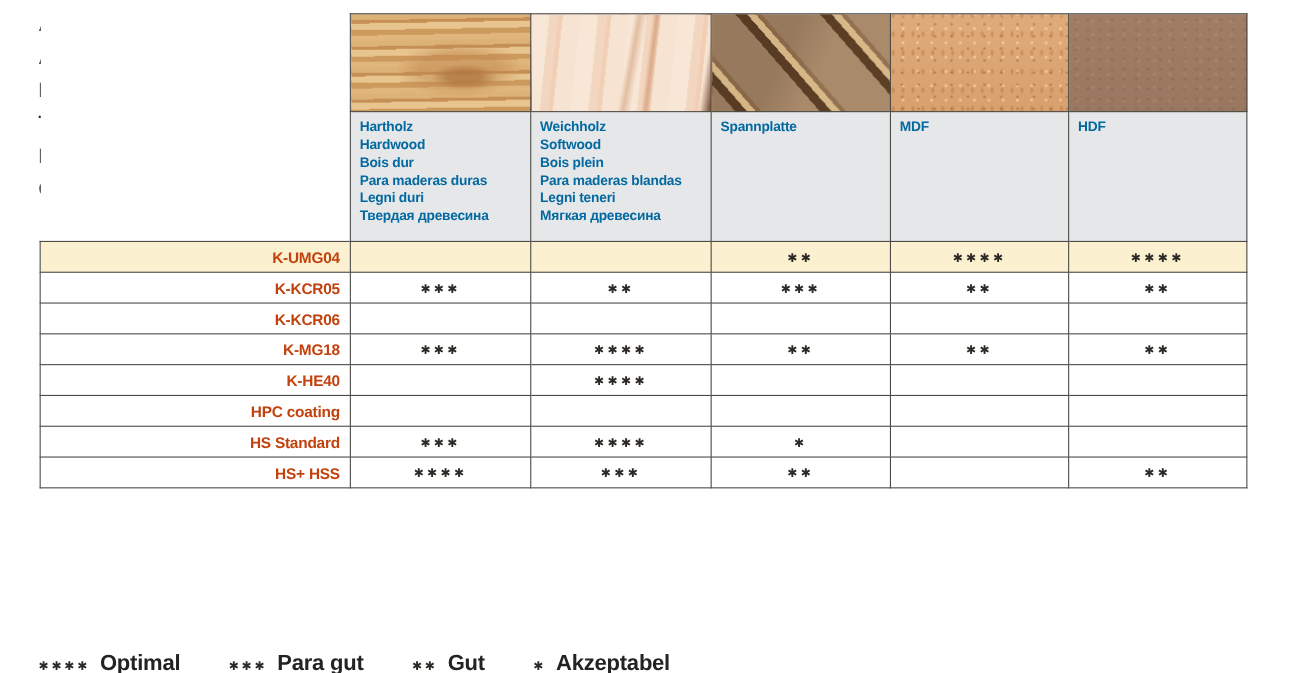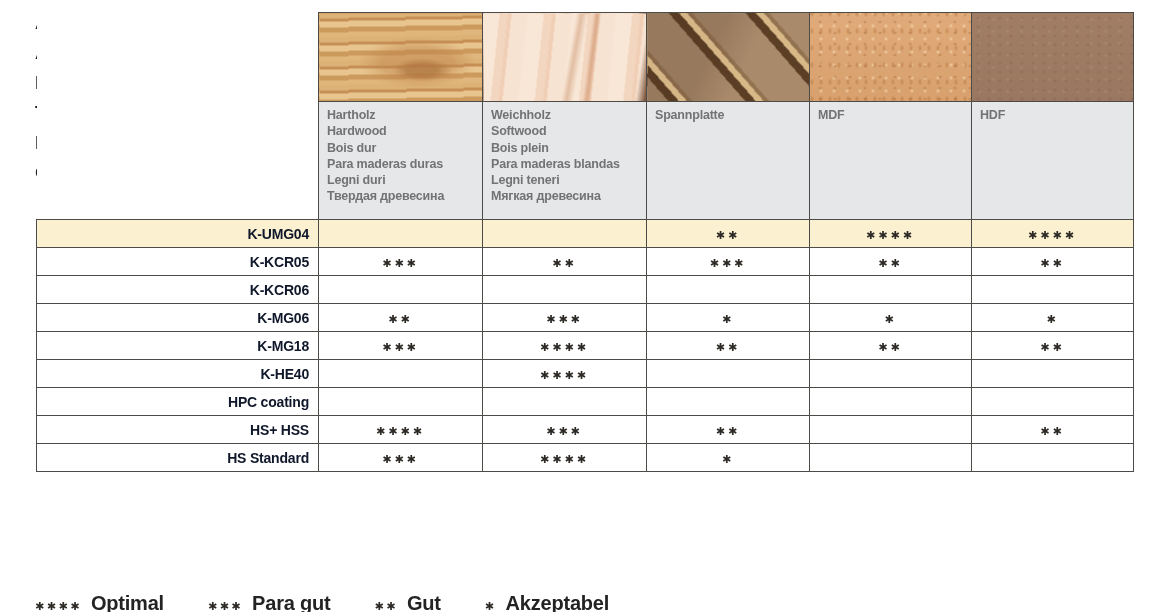--- a/index.html
+++ b/index.html
@@ -10,23 +10,23 @@
   #title-block{position:absolute;left:35px;top:8px;}
   .title-line{font-size:19px;font-weight:bold;line-height:30px;letter-spacing:-0.3px;color:#1d1d1b;white-space:nowrap;}
 
   
   #app-table{position:absolute;left:36px;top:12px;border-collapse:collapse;table-layout:fixed;}
   #app-table td{box-sizing:border-box;}
   td.blank{border:none;background:#fff;}
   td.tex{border:1px solid #4c4b47;height:89px;padding:0;}
   td.hdr{border:1px solid #4c4b47;background:#e5e7e9;vertical-align:top;
          padding:5px 8px 4px 8px;font-size:12.5px;font-weight:bold;line-height:16.3px;
-         color:#737373;white-space:pre-line;height:118px;letter-spacing:-0.2px;}
+         color:#0369a1;white-space:pre-line;height:118px;letter-spacing:-0.2px;}
   td.lbl{border:1px solid #4c4b47;text-align:right;padding:0 9px 0 4px;
-         font-size:14px;font-weight:bold;color:#0f172a;height:28px;letter-spacing:-0.2px;white-space:nowrap;}
+         font-size:14px;font-weight:bold;color:#c2410c;height:28px;letter-spacing:-0.2px;white-space:nowrap;}
   td.cell{border:1px solid #4c4b47;text-align:center;height:28px;}
   tr.hl td.lbl, tr.hl td.cell{background:#fbf1d1;}
   .stars{font-size:11px;font-weight:bold;color:#2d2a26;letter-spacing:3px;}
   sup.reg{font-size:8.5px;vertical-align:super;line-height:0;}
 
   
   .tex-hardwood{background:
     radial-gradient(ellipse 42px 16px at 63% 64%, rgba(176,118,66,.75) 0 35%, rgba(176,118,66,0) 72%),
     radial-gradient(ellipse 78px 34px at 60% 56%, rgba(190,132,74,.45) 0 45%, rgba(190,132,74,0) 75%),
     repeating-linear-gradient(179deg, #ddb277 0 5px, #c68f55 5px 8px, #e8c58e 8px 14px, #cd9a5e 14px 19px, #e0b67c 19px 24px);}
@@ -125,28 +125,20 @@
         </tr>
         <tr>
           <td class="lbl">K-KCR06</td>
           <td class="cell"></td>
           <td class="cell"></td>
           <td class="cell"></td>
           <td class="cell"></td>
           <td class="cell"></td>
         </tr>
         <tr>
-          <td class="lbl">K-MG06</td>
-          <td class="cell"><span class="stars">✱✱</span></td>
-          <td class="cell"><span class="stars">✱✱✱</span></td>
-          <td class="cell"><span class="stars">✱</span></td>
-          <td class="cell"><span class="stars">✱</span></td>
-          <td class="cell"><span class="stars">✱</span></td>
-        </tr>
-        <tr>
           <td class="lbl">K-MG18</td>
           <td class="cell"><span class="stars">✱✱✱</span></td>
           <td class="cell"><span class="stars">✱✱✱✱</span></td>
           <td class="cell"><span class="stars">✱✱</span></td>
           <td class="cell"><span class="stars">✱✱</span></td>
           <td class="cell"><span class="stars">✱✱</span></td>
         </tr>
         <tr>
           <td class="lbl">K-HE40</td>
           <td class="cell"></td>
@@ -157,34 +149,34 @@
         </tr>
         <tr>
           <td class="lbl">HPC coating</td>
           <td class="cell"></td>
           <td class="cell"></td>
           <td class="cell"></td>
           <td class="cell"></td>
           <td class="cell"></td>
         </tr>
         <tr>
+          <td class="lbl">HS Standard</td>
+          <td class="cell"><span class="stars">✱✱✱</span></td>
+          <td class="cell"><span class="stars">✱✱✱✱</span></td>
+          <td class="cell"><span class="stars">✱</span></td>
+          <td class="cell"></td>
+          <td class="cell"></td>
+        </tr>
+        <tr>
           <td class="lbl">HS+ HSS</td>
           <td class="cell"><span class="stars">✱✱✱✱</span></td>
           <td class="cell"><span class="stars">✱✱✱</span></td>
           <td class="cell"><span class="stars">✱✱</span></td>
           <td class="cell"></td>
           <td class="cell"><span class="stars">✱✱</span></td>
-        </tr>
-        <tr>
-          <td class="lbl">HS Standard</td>
-          <td class="cell"><span class="stars">✱✱✱</span></td>
-          <td class="cell"><span class="stars">✱✱✱✱</span></td>
-          <td class="cell"><span class="stars">✱</span></td>
-          <td class="cell"></td>
-          <td class="cell"></td>
         </tr>
       </tbody>
   </table>
 
   <div id="legend">
       <div class="legend-item">
         <span class="legend-stars">✱✱✱✱</span>
         <span class="legend-label">Optimal</span>
       </div>
       <div class="legend-item">

